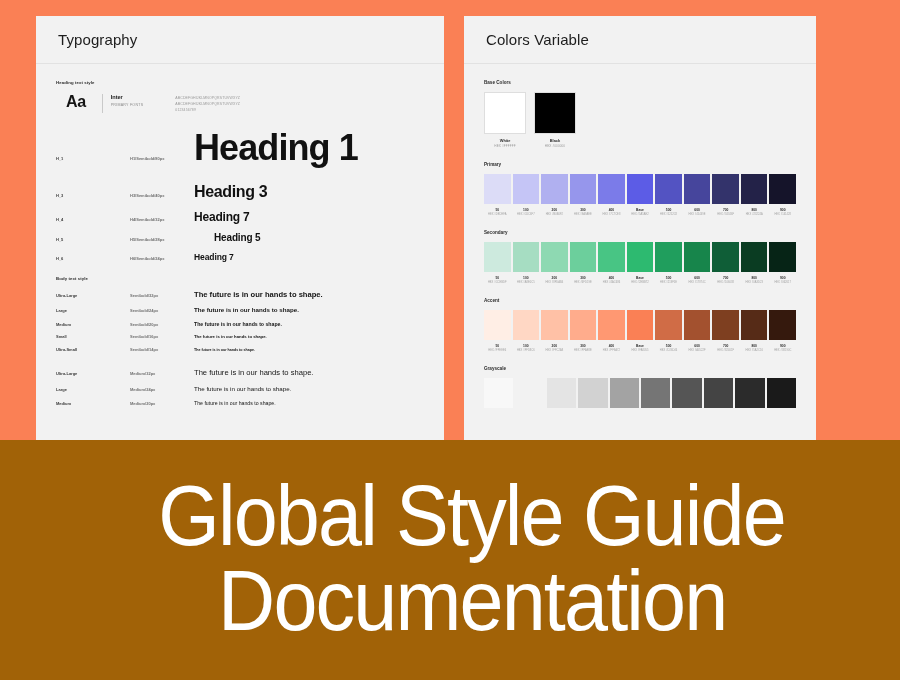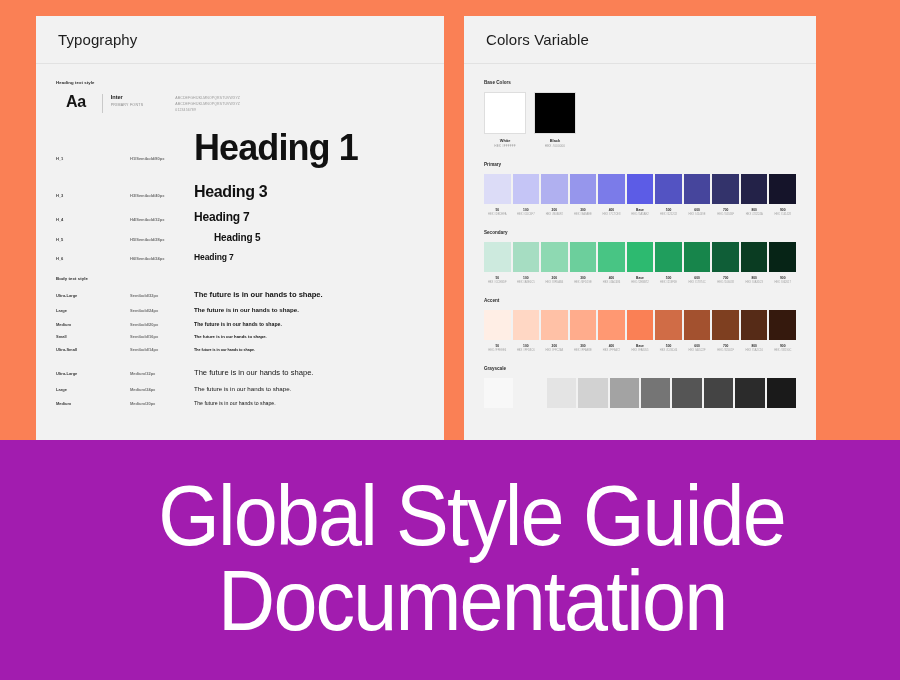--- a/index.html
+++ b/index.html
@@ -190,21 +190,21 @@
     letter-spacing: .05px;
   }
 
   
   .overlay {
     position: absolute;
     left: 0;
     right: 0;
     bottom: 0;
     height: 240px;
-    background: #a21caf;
+    background: #a16207;
     display: flex;
     flex-direction: column;
     justify-content: center;
     align-items: center;
     padding-bottom: 4px;
     padding-left: 44px;
   }
   .overlay-title {
     color: #ffffff;
     font-size: 86px;

